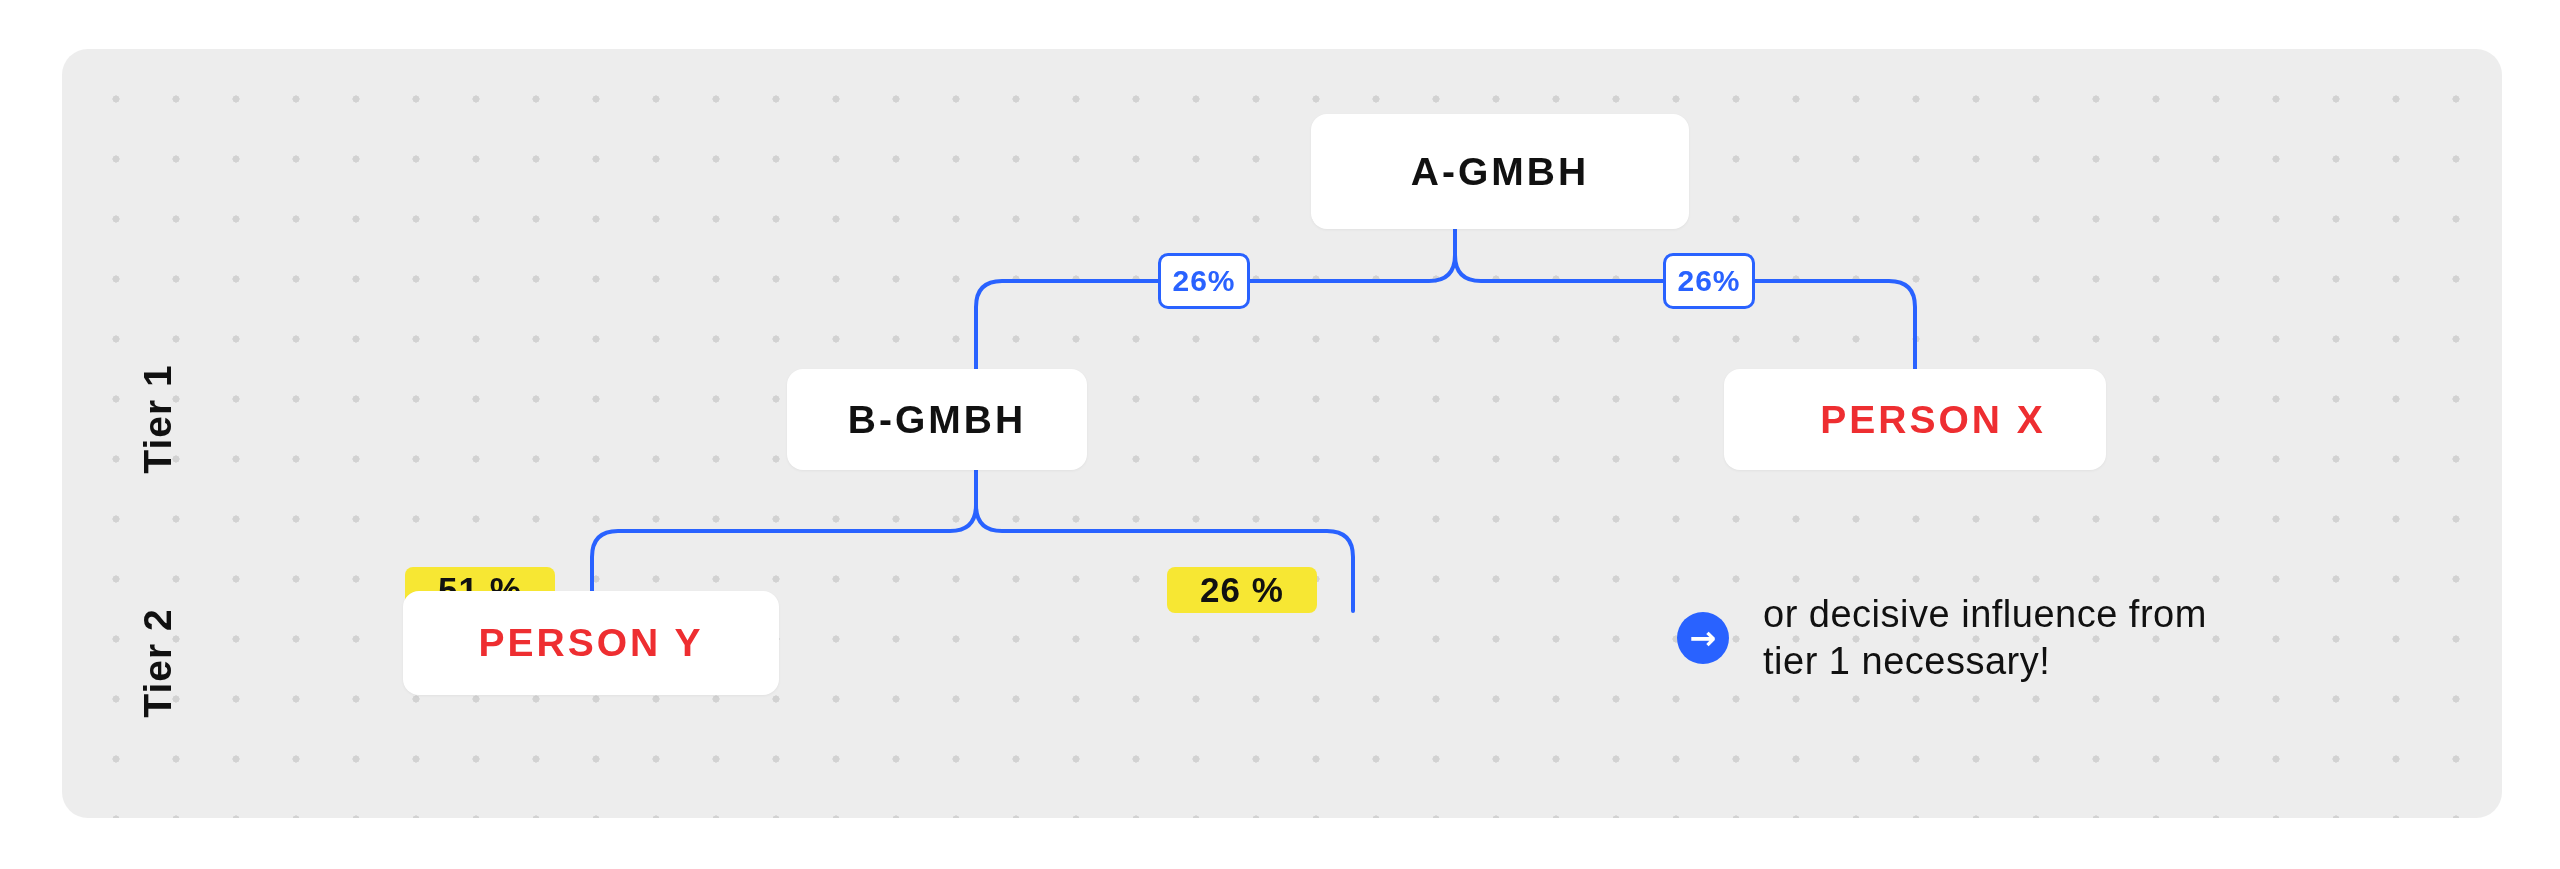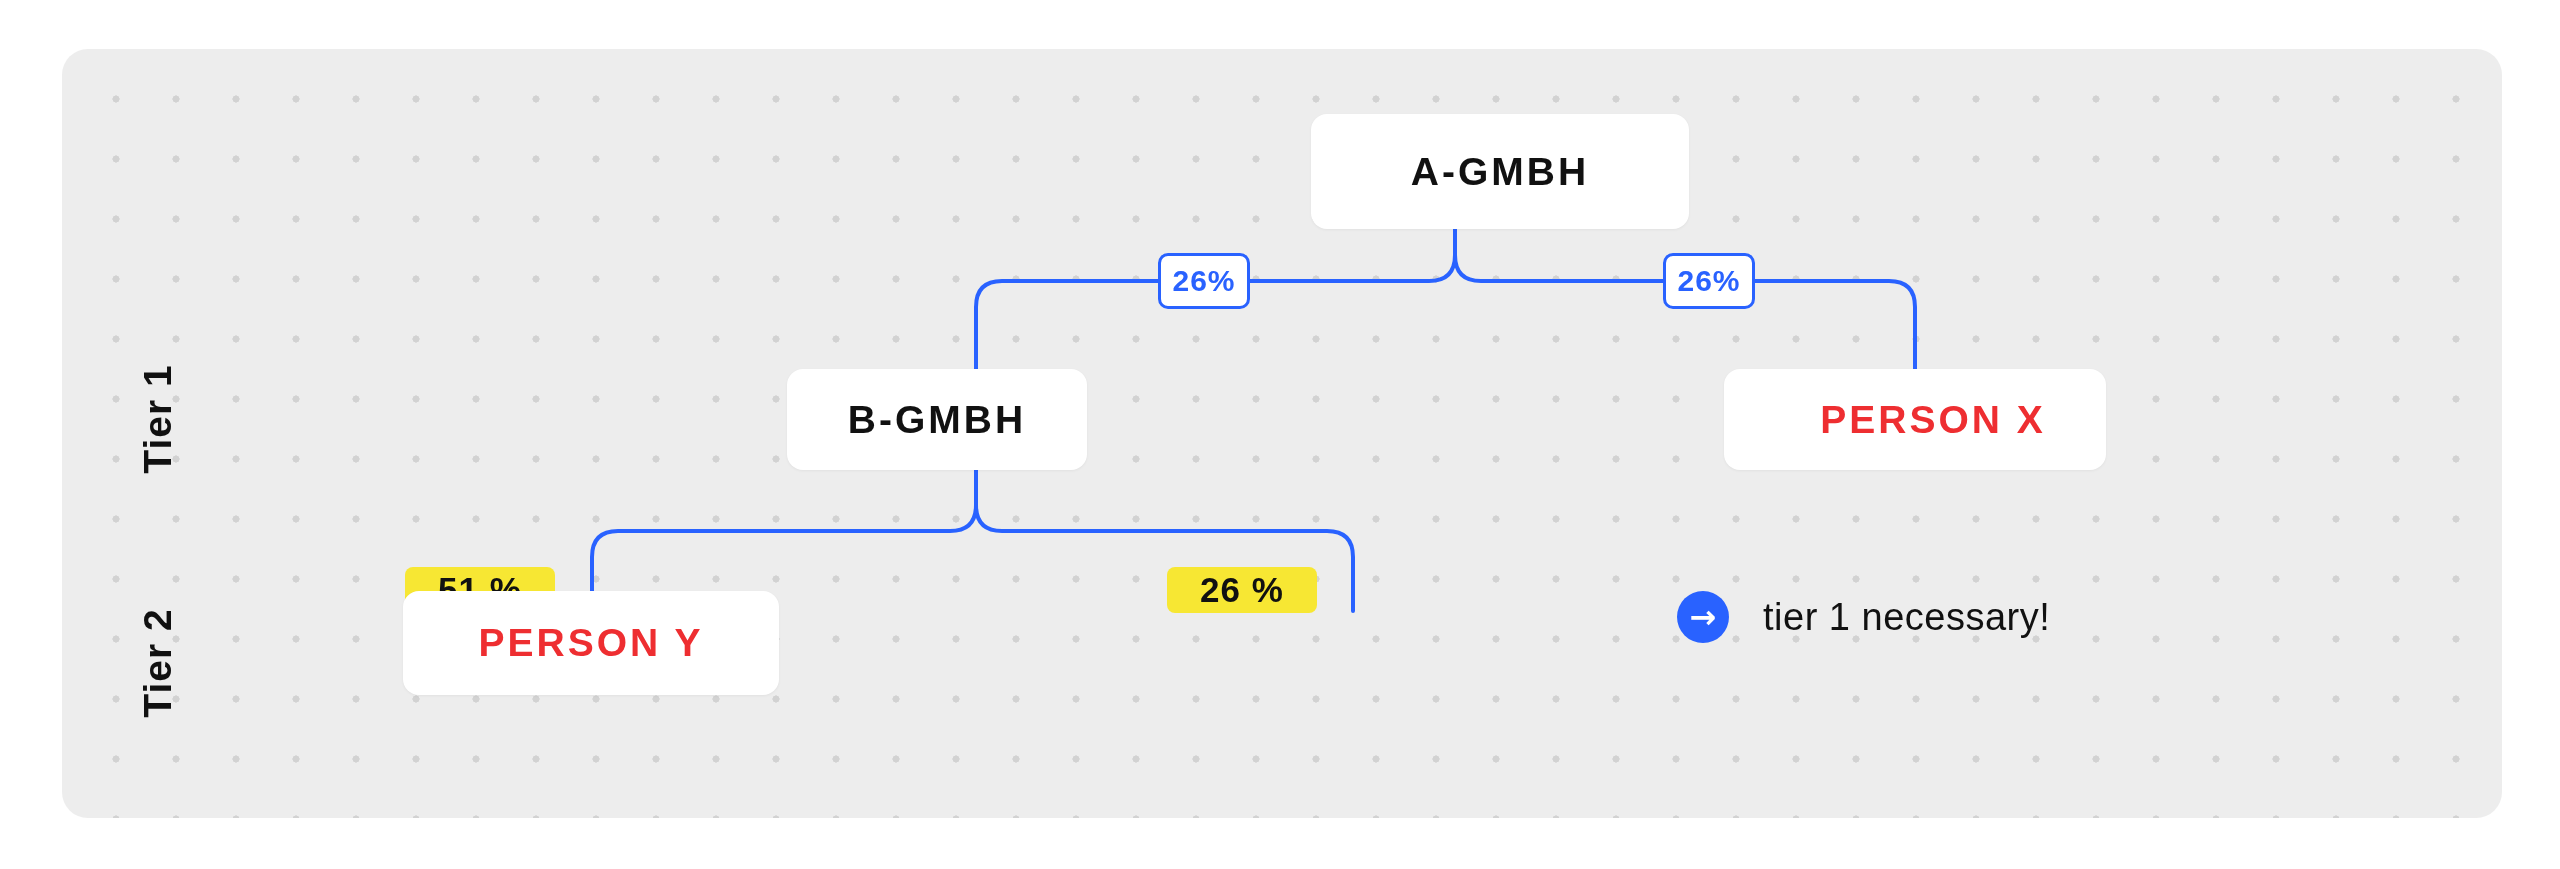--- a/index.html
+++ b/index.html
@@ -134,17 +134,18 @@
 
   <div class="pct-badge badge-ab">26%</div>
   <div class="pct-badge badge-ax">26%</div>
 
   <div class="yellow-badge badge-by">51 %</div>
   <div class="yellow-badge badge-bz">26 %</div>
 
   <div class="legend">
     <div class="legend-icon">→</div>
     <div class="legend-text">
+      <span>or decisive influence from</span>
       <span>tier 1 necessary!</span>
     </div>
   </div>
 
 </div>
 
 </body></html>

